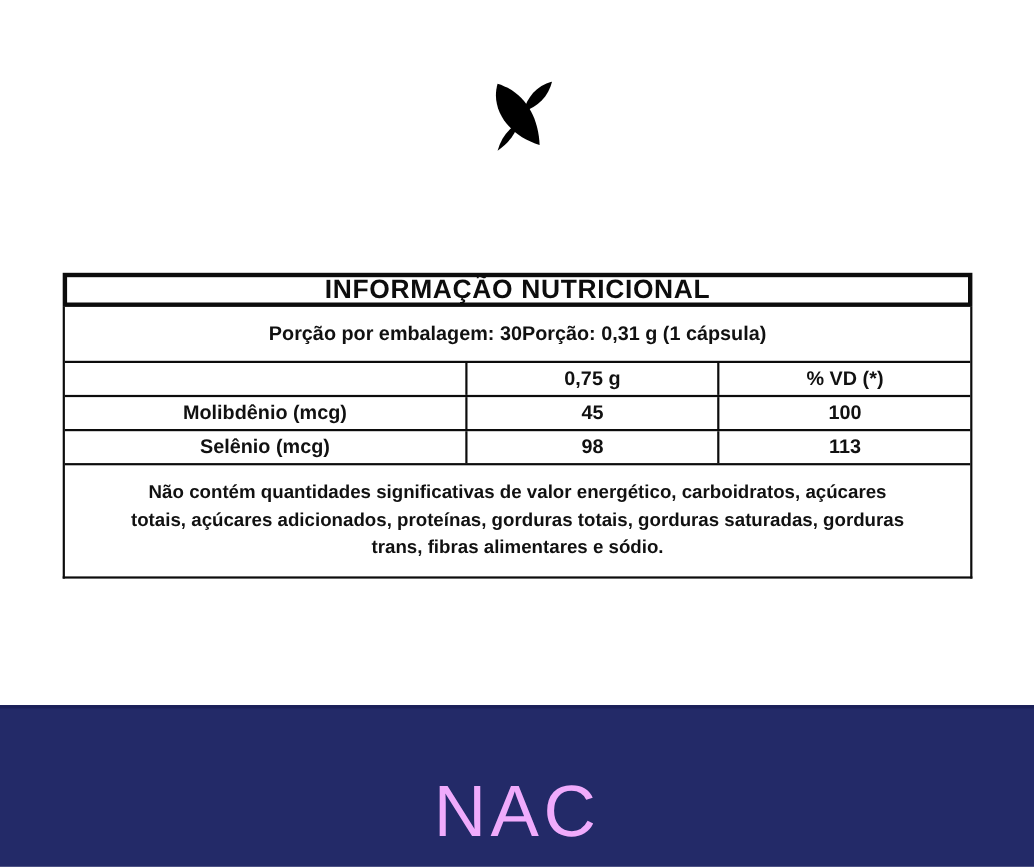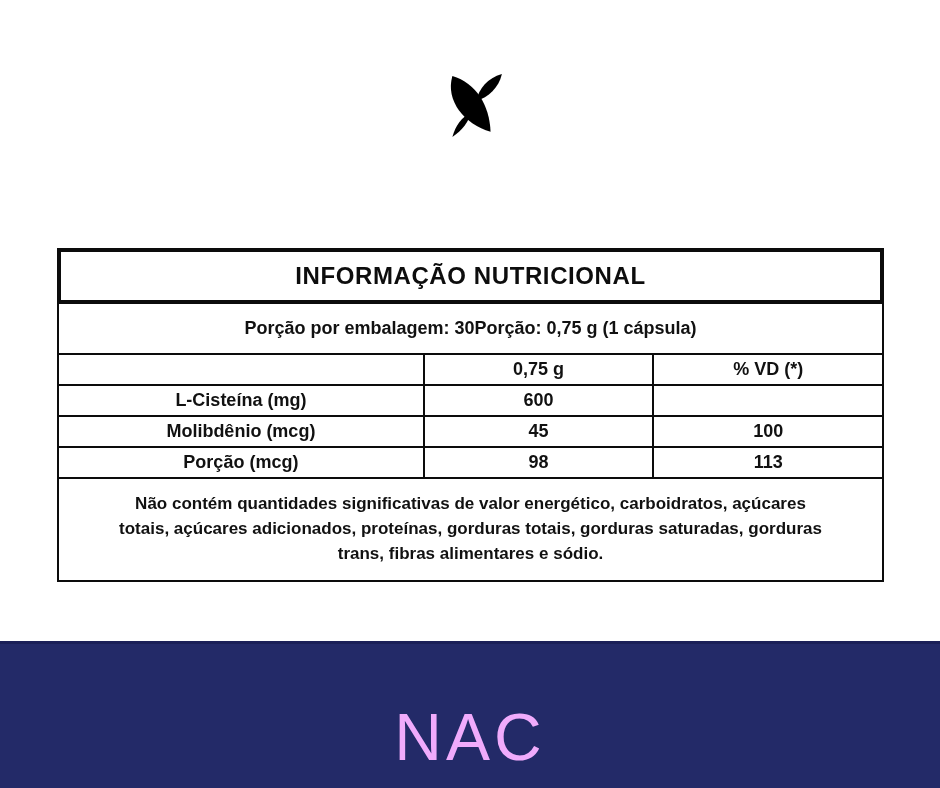--- a/index.html
+++ b/index.html
@@ -22,21 +22,21 @@
   .logo svg { width: 100%; height: 100%; display: block; }
 
   
   .table-wrap {
     position: absolute;
     left: 57px; top: 248px;
     width: 827px;
   }
   .title-box {
     border: 4px solid #0c0c0c;
-    height: 56px;
+    height: 31px;
     display: flex; align-items: center; justify-content: center;
     font-size: 24px; font-weight: 700; letter-spacing: 0.6px;
     color: #0d0d0d;
   }
   .tbl {
     border: 2px solid #0c0c0c;
     border-top: none;
   }
   .row-serving {
     height: 51px;
@@ -102,43 +102,38 @@
   </div>
 
   <div class="table-wrap">
 
     <div class="title-box">INFORMAÇÃO NUTRICIONAL</div>
 
     <div class="tbl">
 
       <div class="row-serving">
         <div>Porção por embalagem: 30</div>
-        <div>Porção: 0,75 g (1 cápsula)</div>
+        <div>Porção: 0,31 g (1 cápsula)</div>
       </div>
 
       <div class="grid-row">
         <div class="cell"></div>
         <div class="cell">0,75 g</div>
         <div class="cell">% VD (*)</div>
       </div>
 
-      <div class="grid-row">
-        <div class="cell">L-Cisteína (mg)</div>
-        <div class="cell">600</div>
-        <div class="cell"></div>
-      </div>
 
       <div class="grid-row">
         <div class="cell">Molibdênio (mcg)</div>
         <div class="cell">45</div>
         <div class="cell">100</div>
       </div>
 
       <div class="grid-row">
-        <div class="cell">Porção (mcg)</div>
+        <div class="cell">Selênio (mcg)</div>
         <div class="cell">98</div>
         <div class="cell">113</div>
       </div>
 
       <div class="row-foot">
         <div class="disclaimer">Não contém quantidades significativas de valor energético, carboidratos, açúcares totais, açúcares adicionados, proteínas, gorduras totais, gorduras saturadas, gorduras trans, fibras alimentares e sódio.</div>
       </div>
 
     </div>
   </div>

